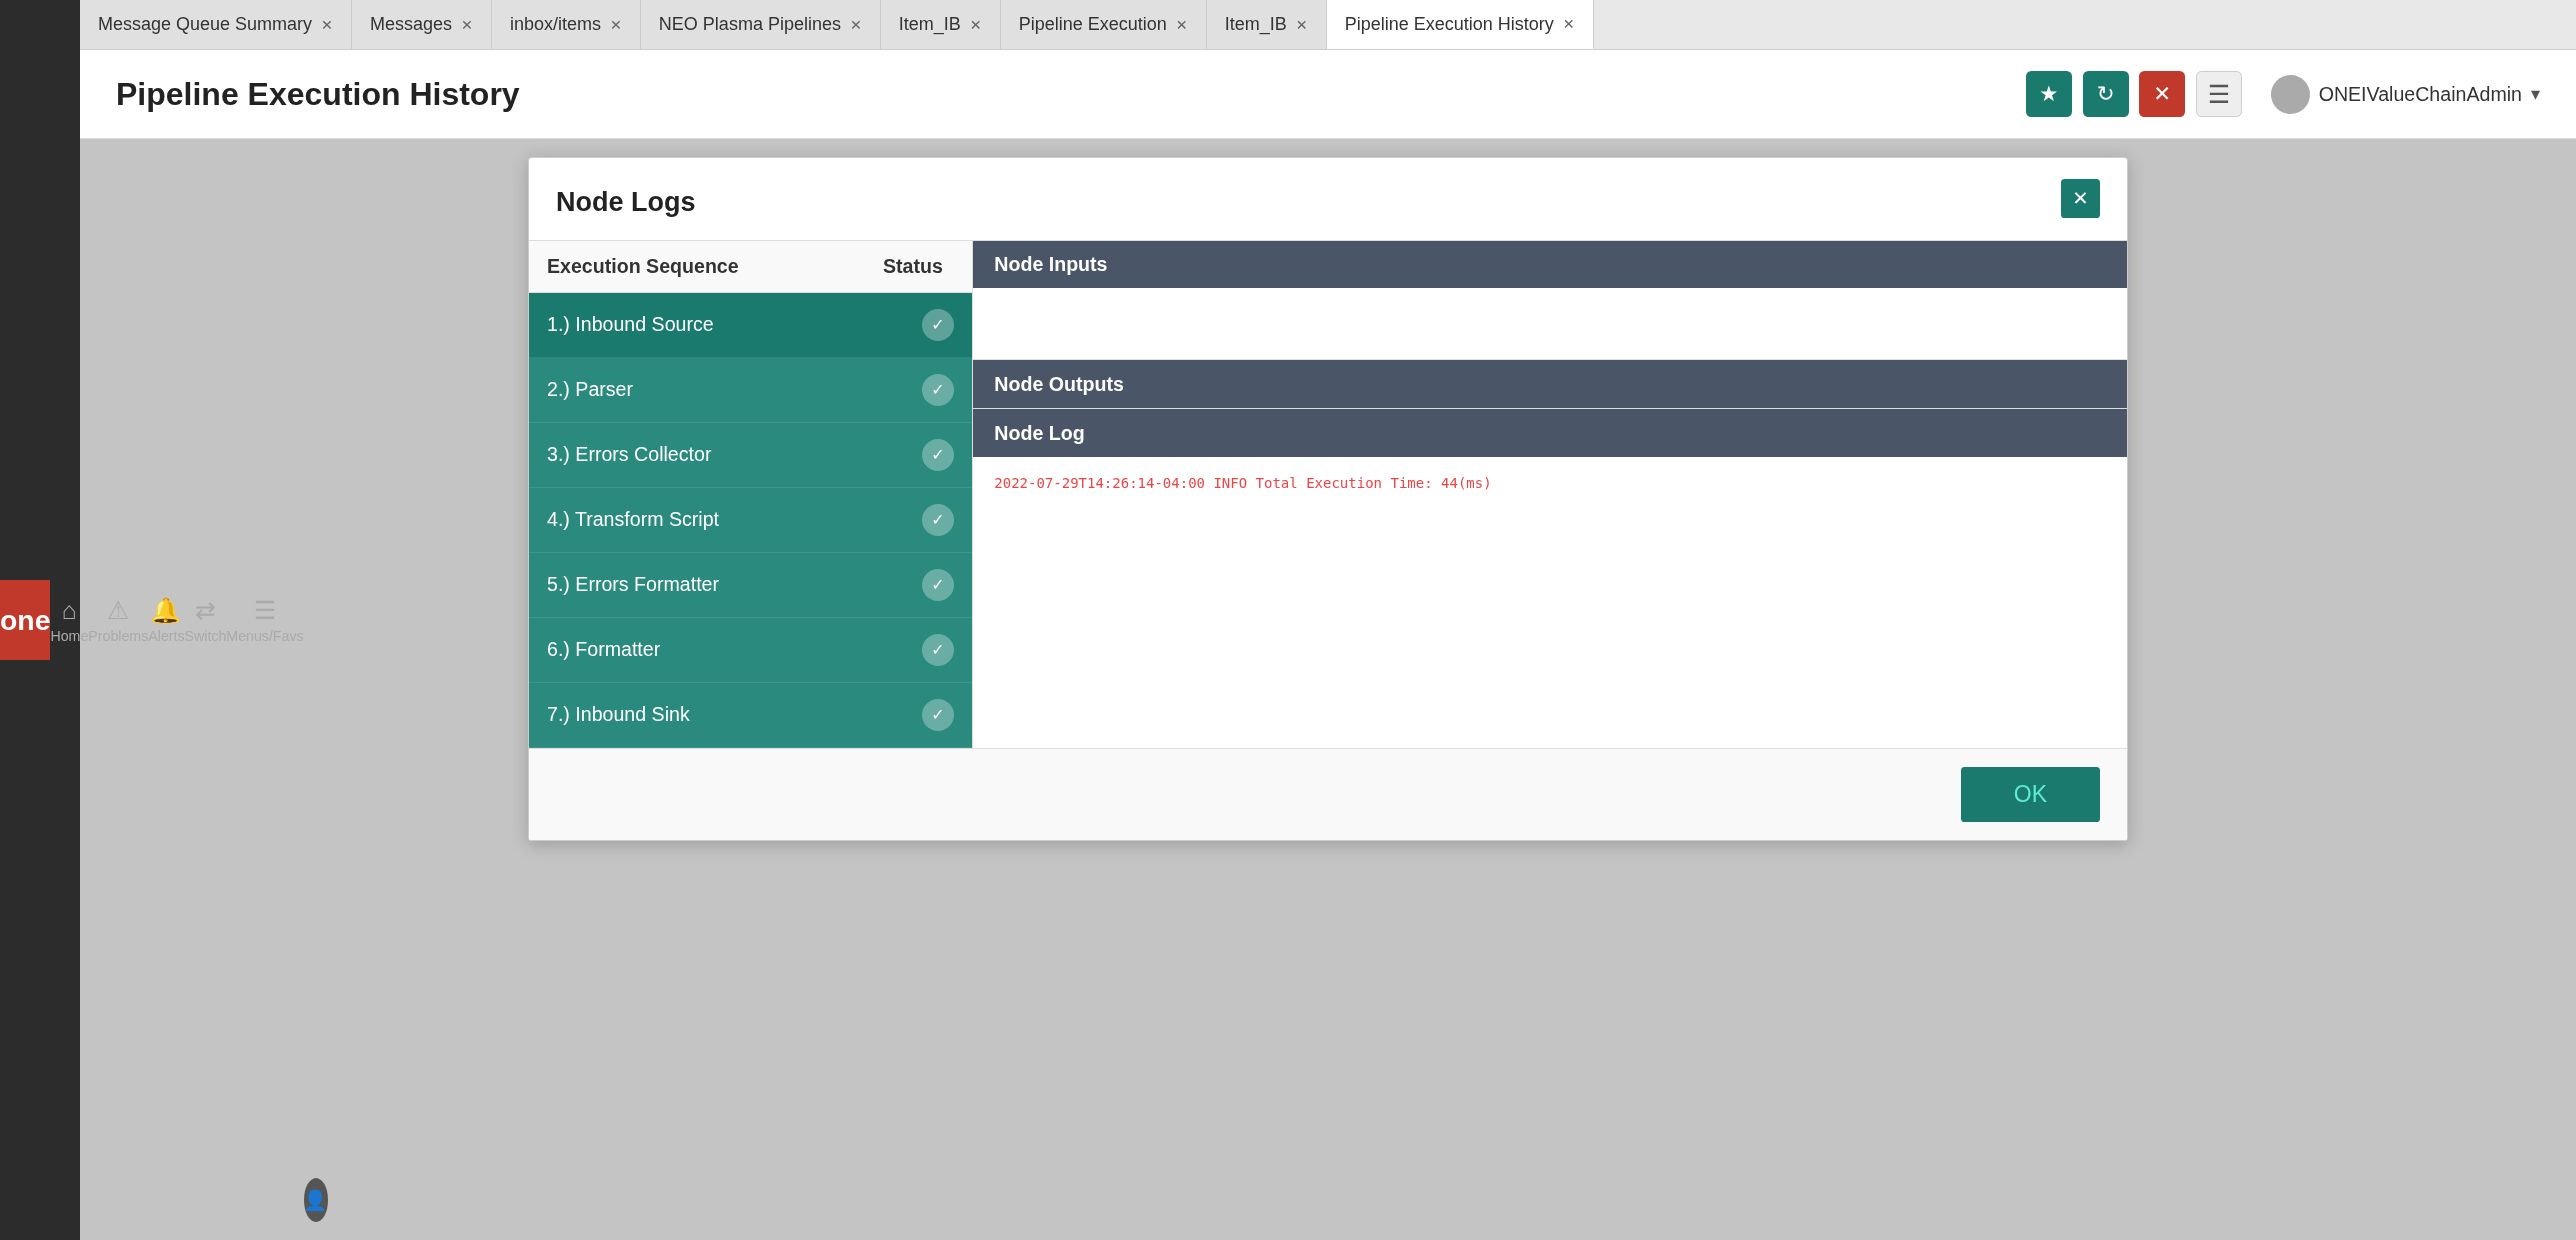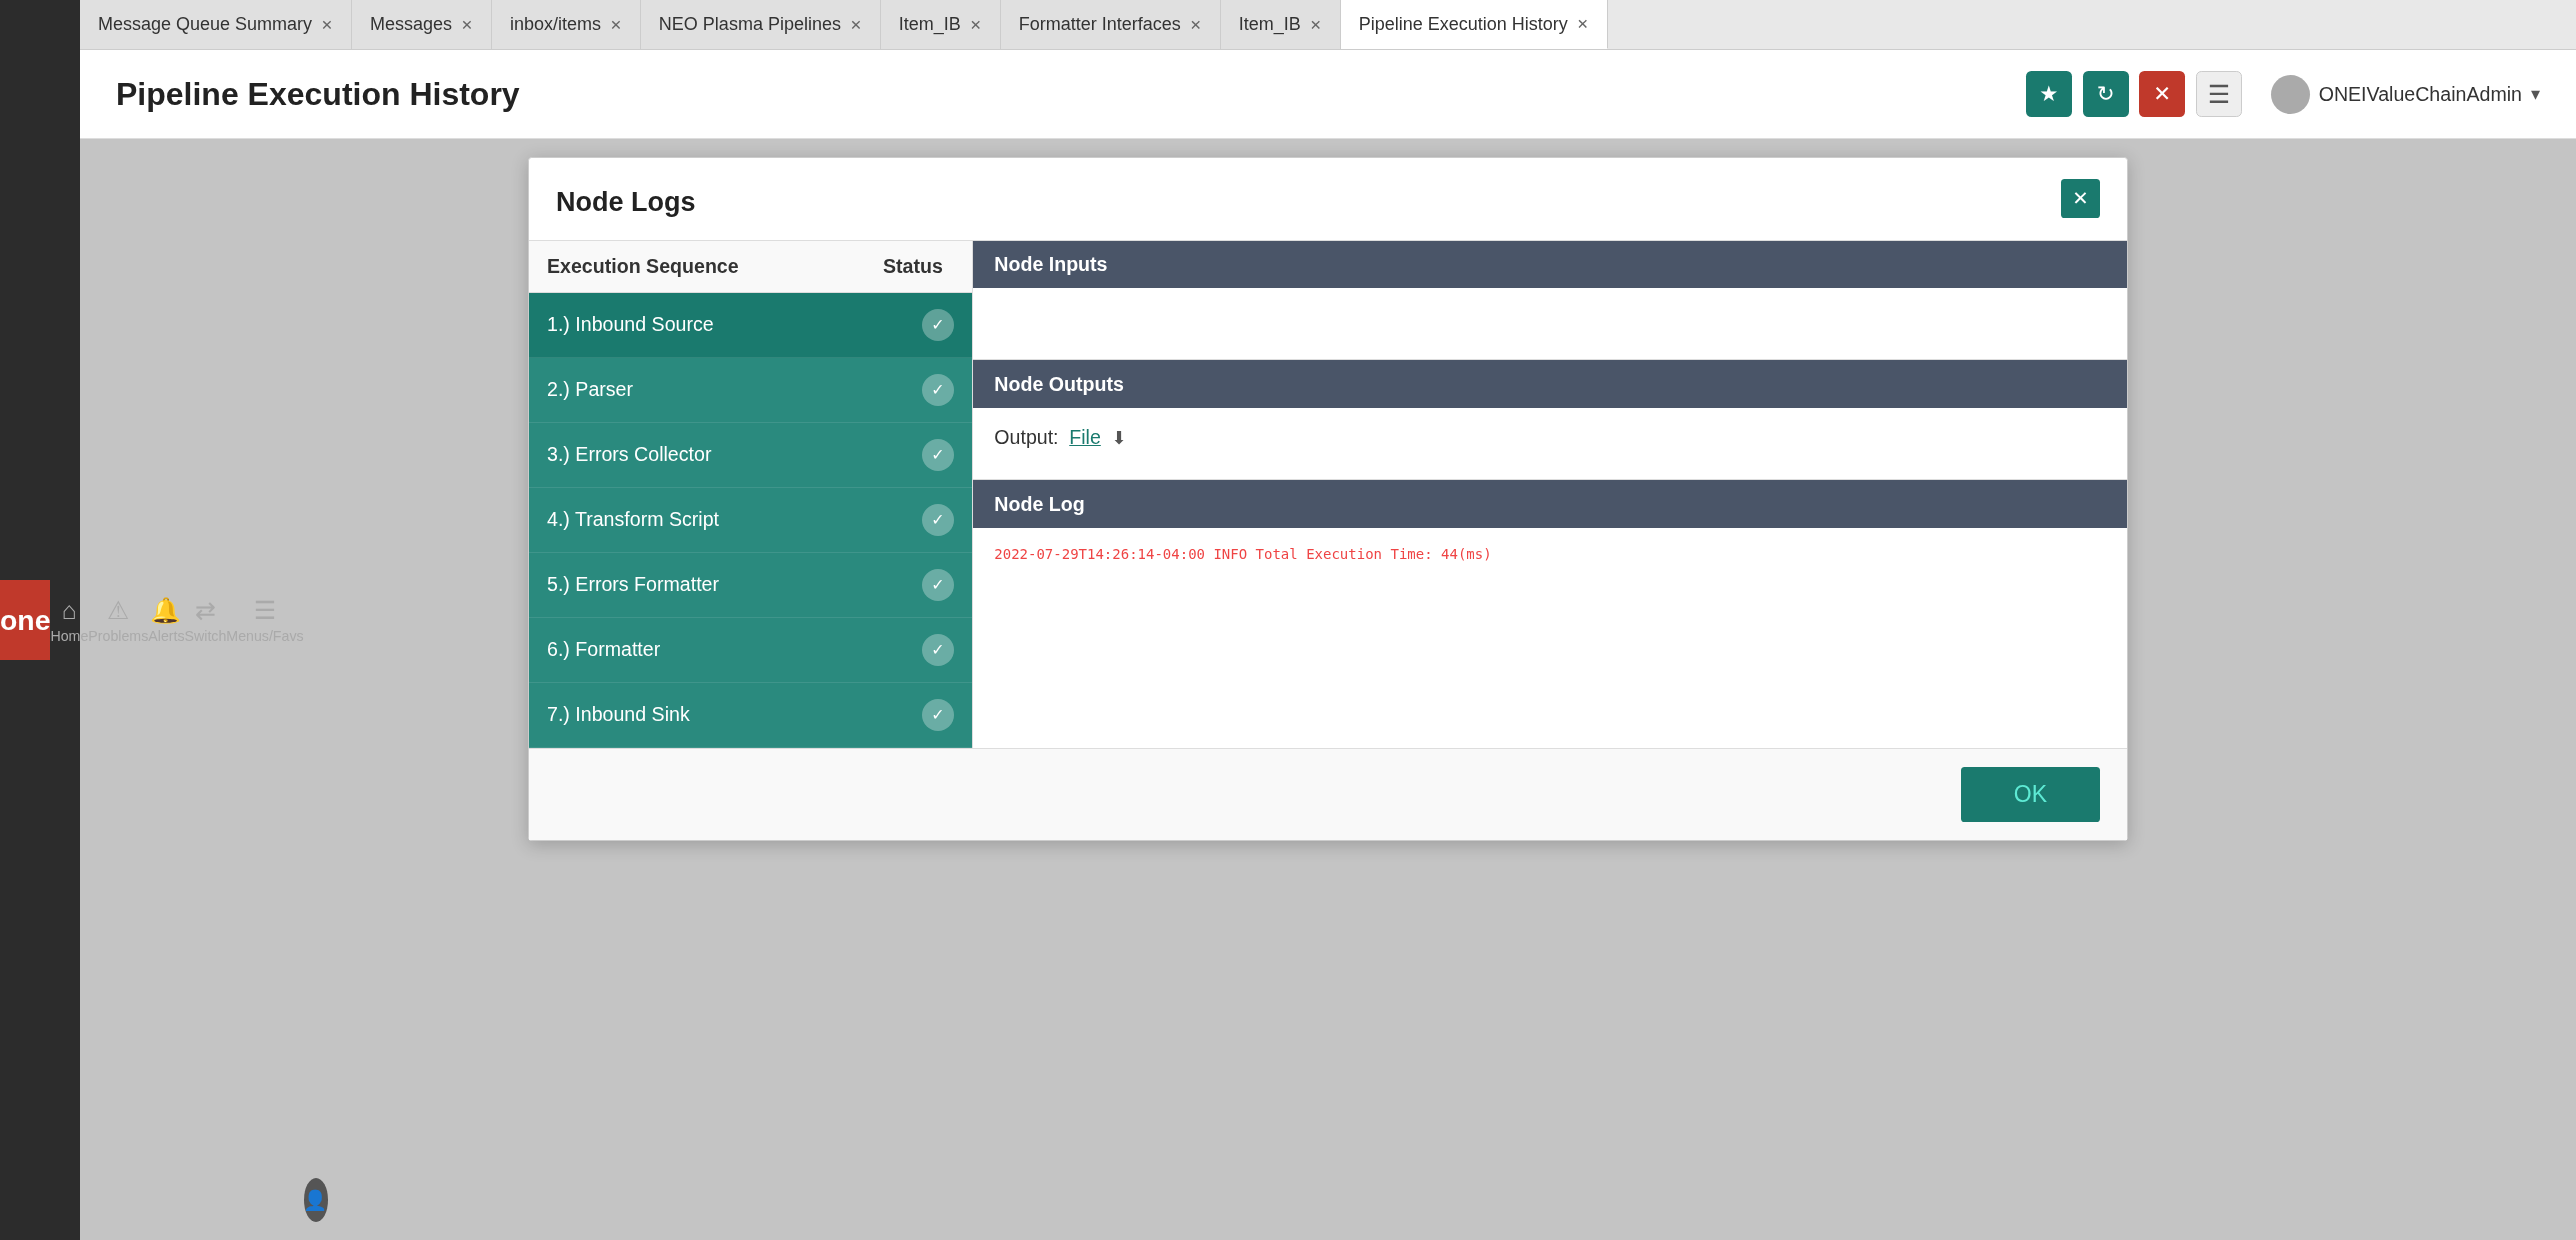--- a/index.html
+++ b/index.html
@@ -394,21 +394,21 @@
   </div>
   <div class="tab">
     <span>NEO Plasma Pipelines</span>
     <span class="tab-close">✕</span>
   </div>
   <div class="tab">
     <span>Item_IB</span>
     <span class="tab-close">✕</span>
   </div>
   <div class="tab">
-    <span>Formatter Interfaces</span>
+    <span>Pipeline Execution</span>
     <span class="tab-close">✕</span>
   </div>
   <div class="tab">
     <span>Item_IB</span>
     <span class="tab-close">✕</span>
   </div>
   <div class="tab active">
     <span>Pipeline Execution History</span>
     <span class="tab-close">✕</span>
   </div>
@@ -481,27 +481,20 @@
 
         <div class="detail-panel">
 
           <div class="detail-section">
             <div class="detail-section-header">Node Inputs</div>
             <div class="detail-section-body"></div>
           </div>
 
           <div class="detail-section">
             <div class="detail-section-header">Node Outputs</div>
-            <div class="detail-section-body">
-              <div class="output-row">
-                <span class="output-label">Output:</span>
-                <span class="output-link">File</span>
-                <span class="download-icon">⬇</span>
-              </div>
-            </div>
           </div>
 
           <div class="node-log-section">
             <div class="detail-section-header">Node Log</div>
             <div class="node-log-body">
               <span>2022-07-29T14:26:14-04:00 INFO Total Execution Time: 44(ms)</span>
             </div>
           </div>
 
         </div>

